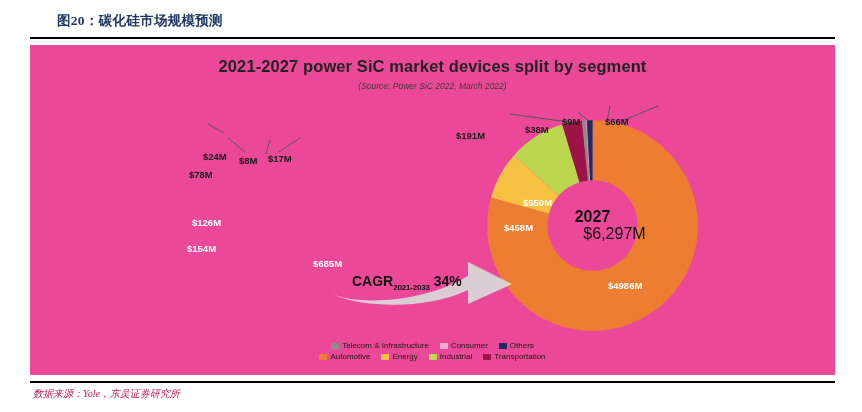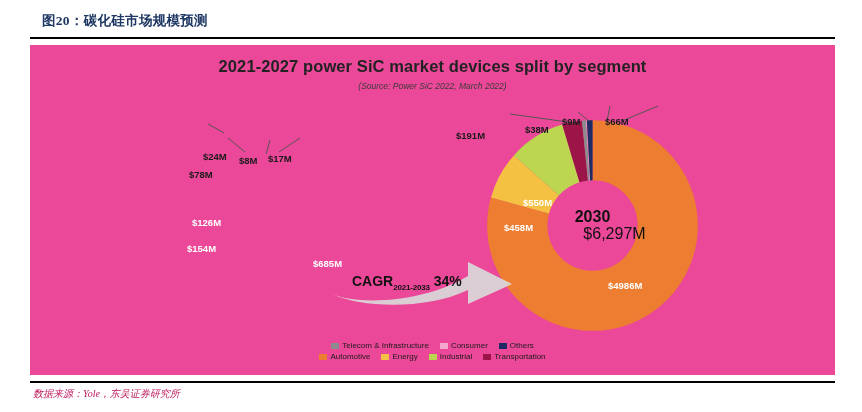--- a/index.html
+++ b/index.html
@@ -17,21 +17,21 @@
   .page {
     position: relative;
     width: 862px;
     height: 412px;
     background: #ffffff;
   }
 
   
   .fig-header {
     position: absolute;
-    left: 30px;
+    left: 45px;
     top: 12px;
     width: 800px;
     padding-left: 12px;
   }
   .fig-title {
     font-family: "Liberation Serif", serif;
     font-size: 13.5px;
     font-weight: bold;
     color: #1f3864;
     letter-spacing: 0.3px;
@@ -233,21 +233,21 @@
           <circle cx="100" cy="100" r="70" fill="none" stroke="#9c1448" stroke-width="56" stroke-dasharray="13.34 426.5" stroke-dashoffset="-418.65"></circle>
 
           <circle cx="100" cy="100" r="70" fill="none" stroke="#8c8c8c" stroke-width="56" stroke-dasharray="2.65 437.2" stroke-dashoffset="-431.99"></circle>
 
           <circle cx="100" cy="100" r="70" fill="none" stroke="#f2a9cd" stroke-width="56" stroke-dasharray="0.63 439.2" stroke-dashoffset="-434.64"></circle>
 
           <circle cx="100" cy="100" r="70" fill="none" stroke="#1f2c63" stroke-width="56" stroke-dasharray="4.61 435.2" stroke-dashoffset="-435.27"></circle>
         </g>
       </svg>
       <div class="donut-center">
-        <div class="donut-year">2030</div>
+        <div class="donut-year">2027</div>
         <div class="donut-total">$6,297M</div>
       </div>
     </div>
 
     <svg style="position:absolute; left:420px; top:45px; width:260px; height:70px; overflow:visible;">
       <line x1="60" y1="24" x2="125" y2="33" stroke="#555" stroke-width="1"></line>
       <line x1="128" y1="22" x2="139" y2="31" stroke="#555" stroke-width="1"></line>
       <line x1="160" y1="16" x2="157" y2="31" stroke="#555" stroke-width="1"></line>
       <line x1="208" y1="16" x2="172" y2="31" stroke="#555" stroke-width="1"></line>
     </svg>

